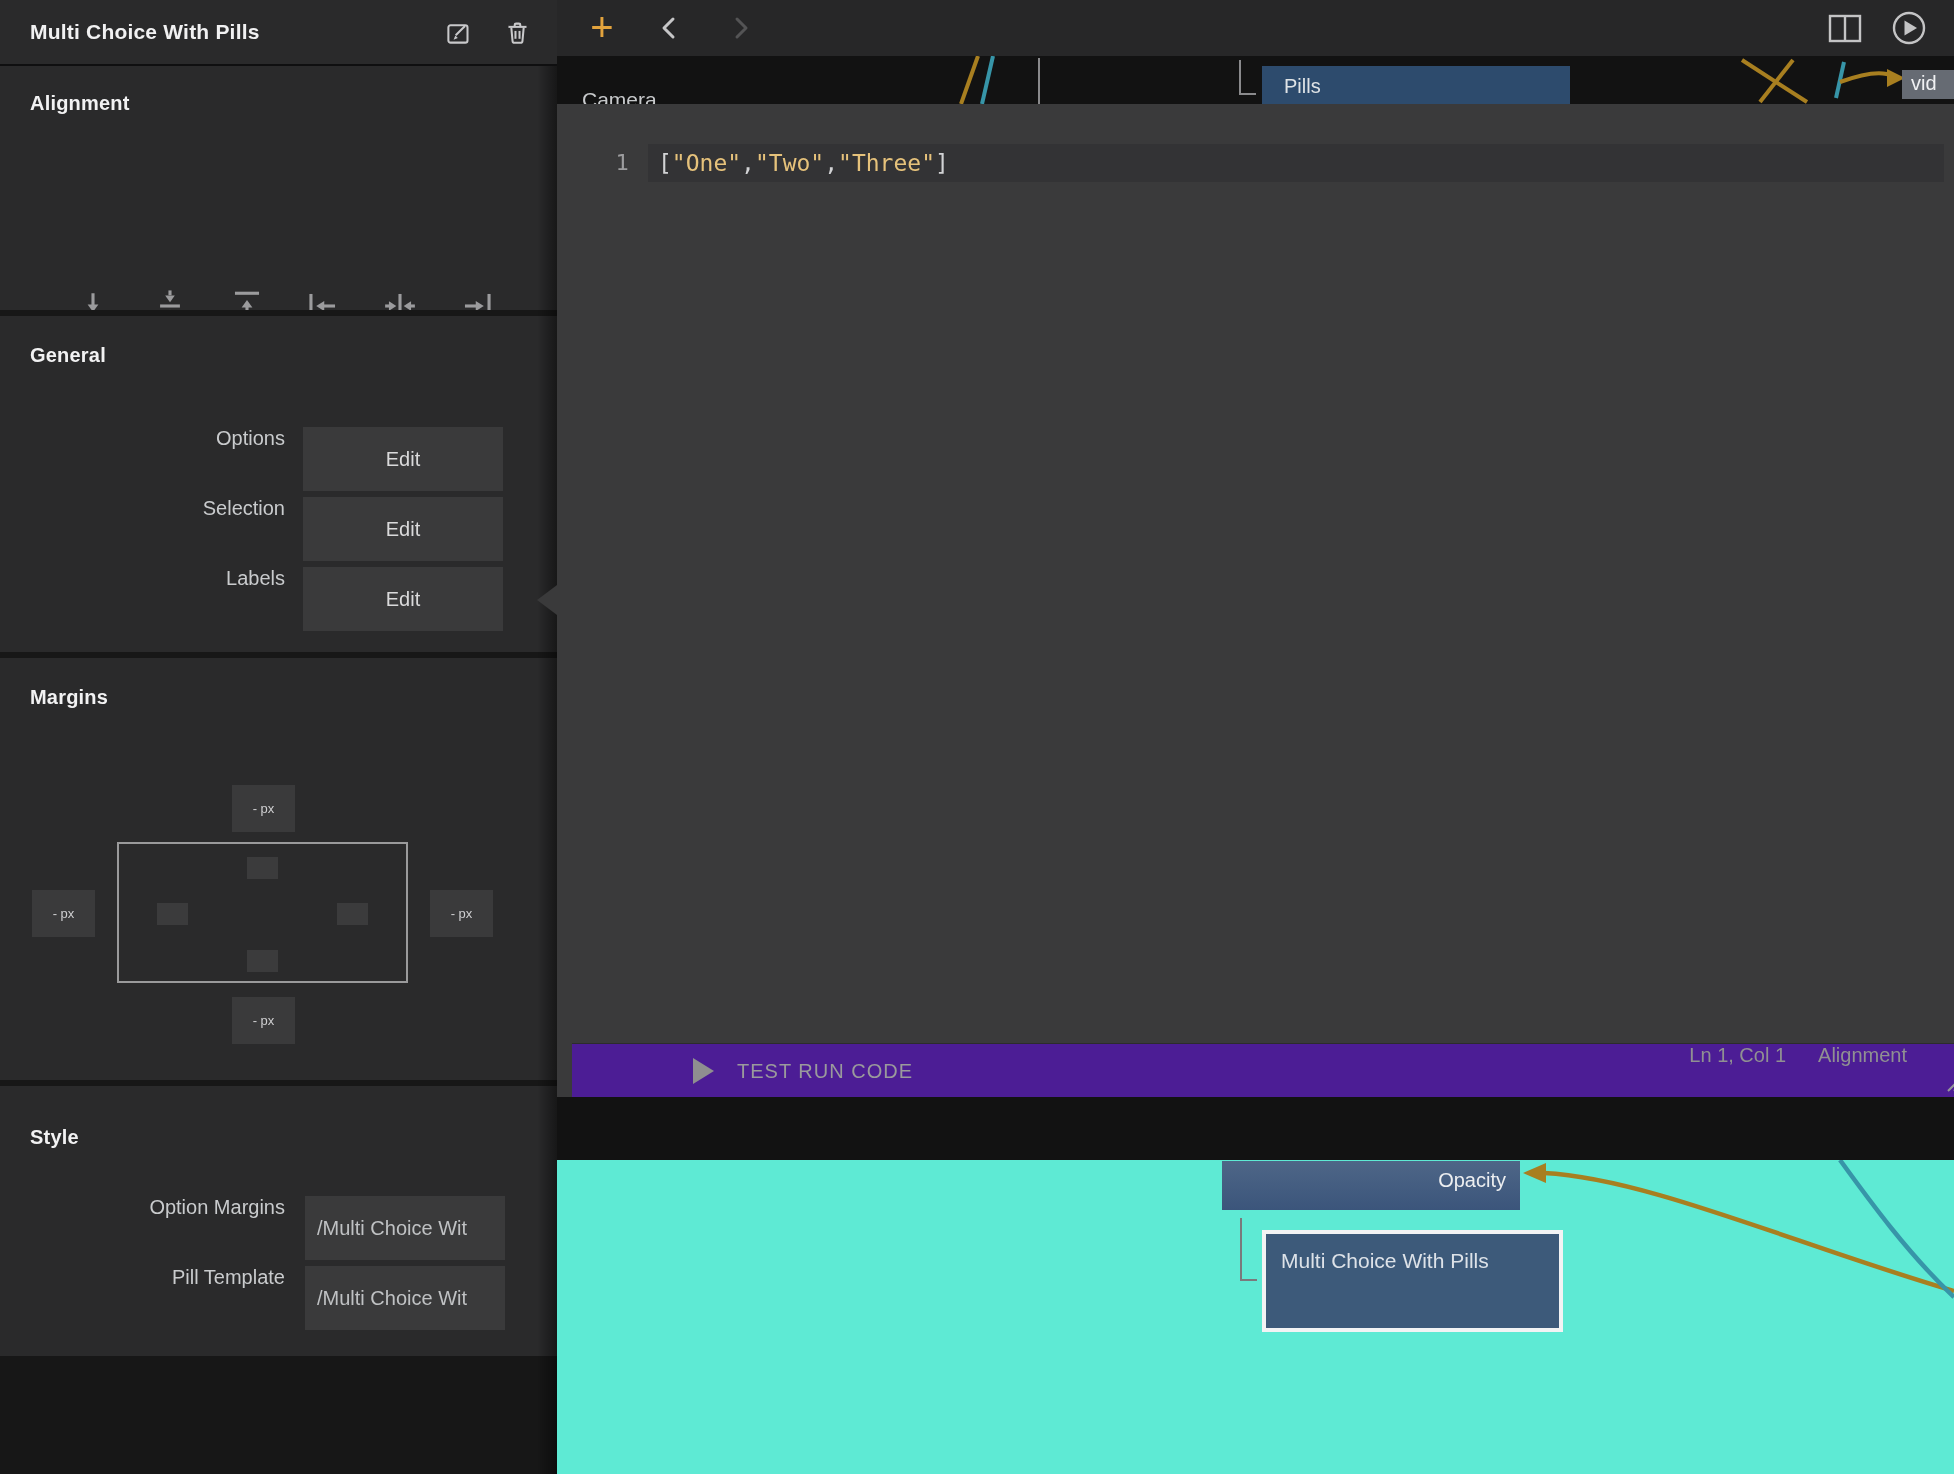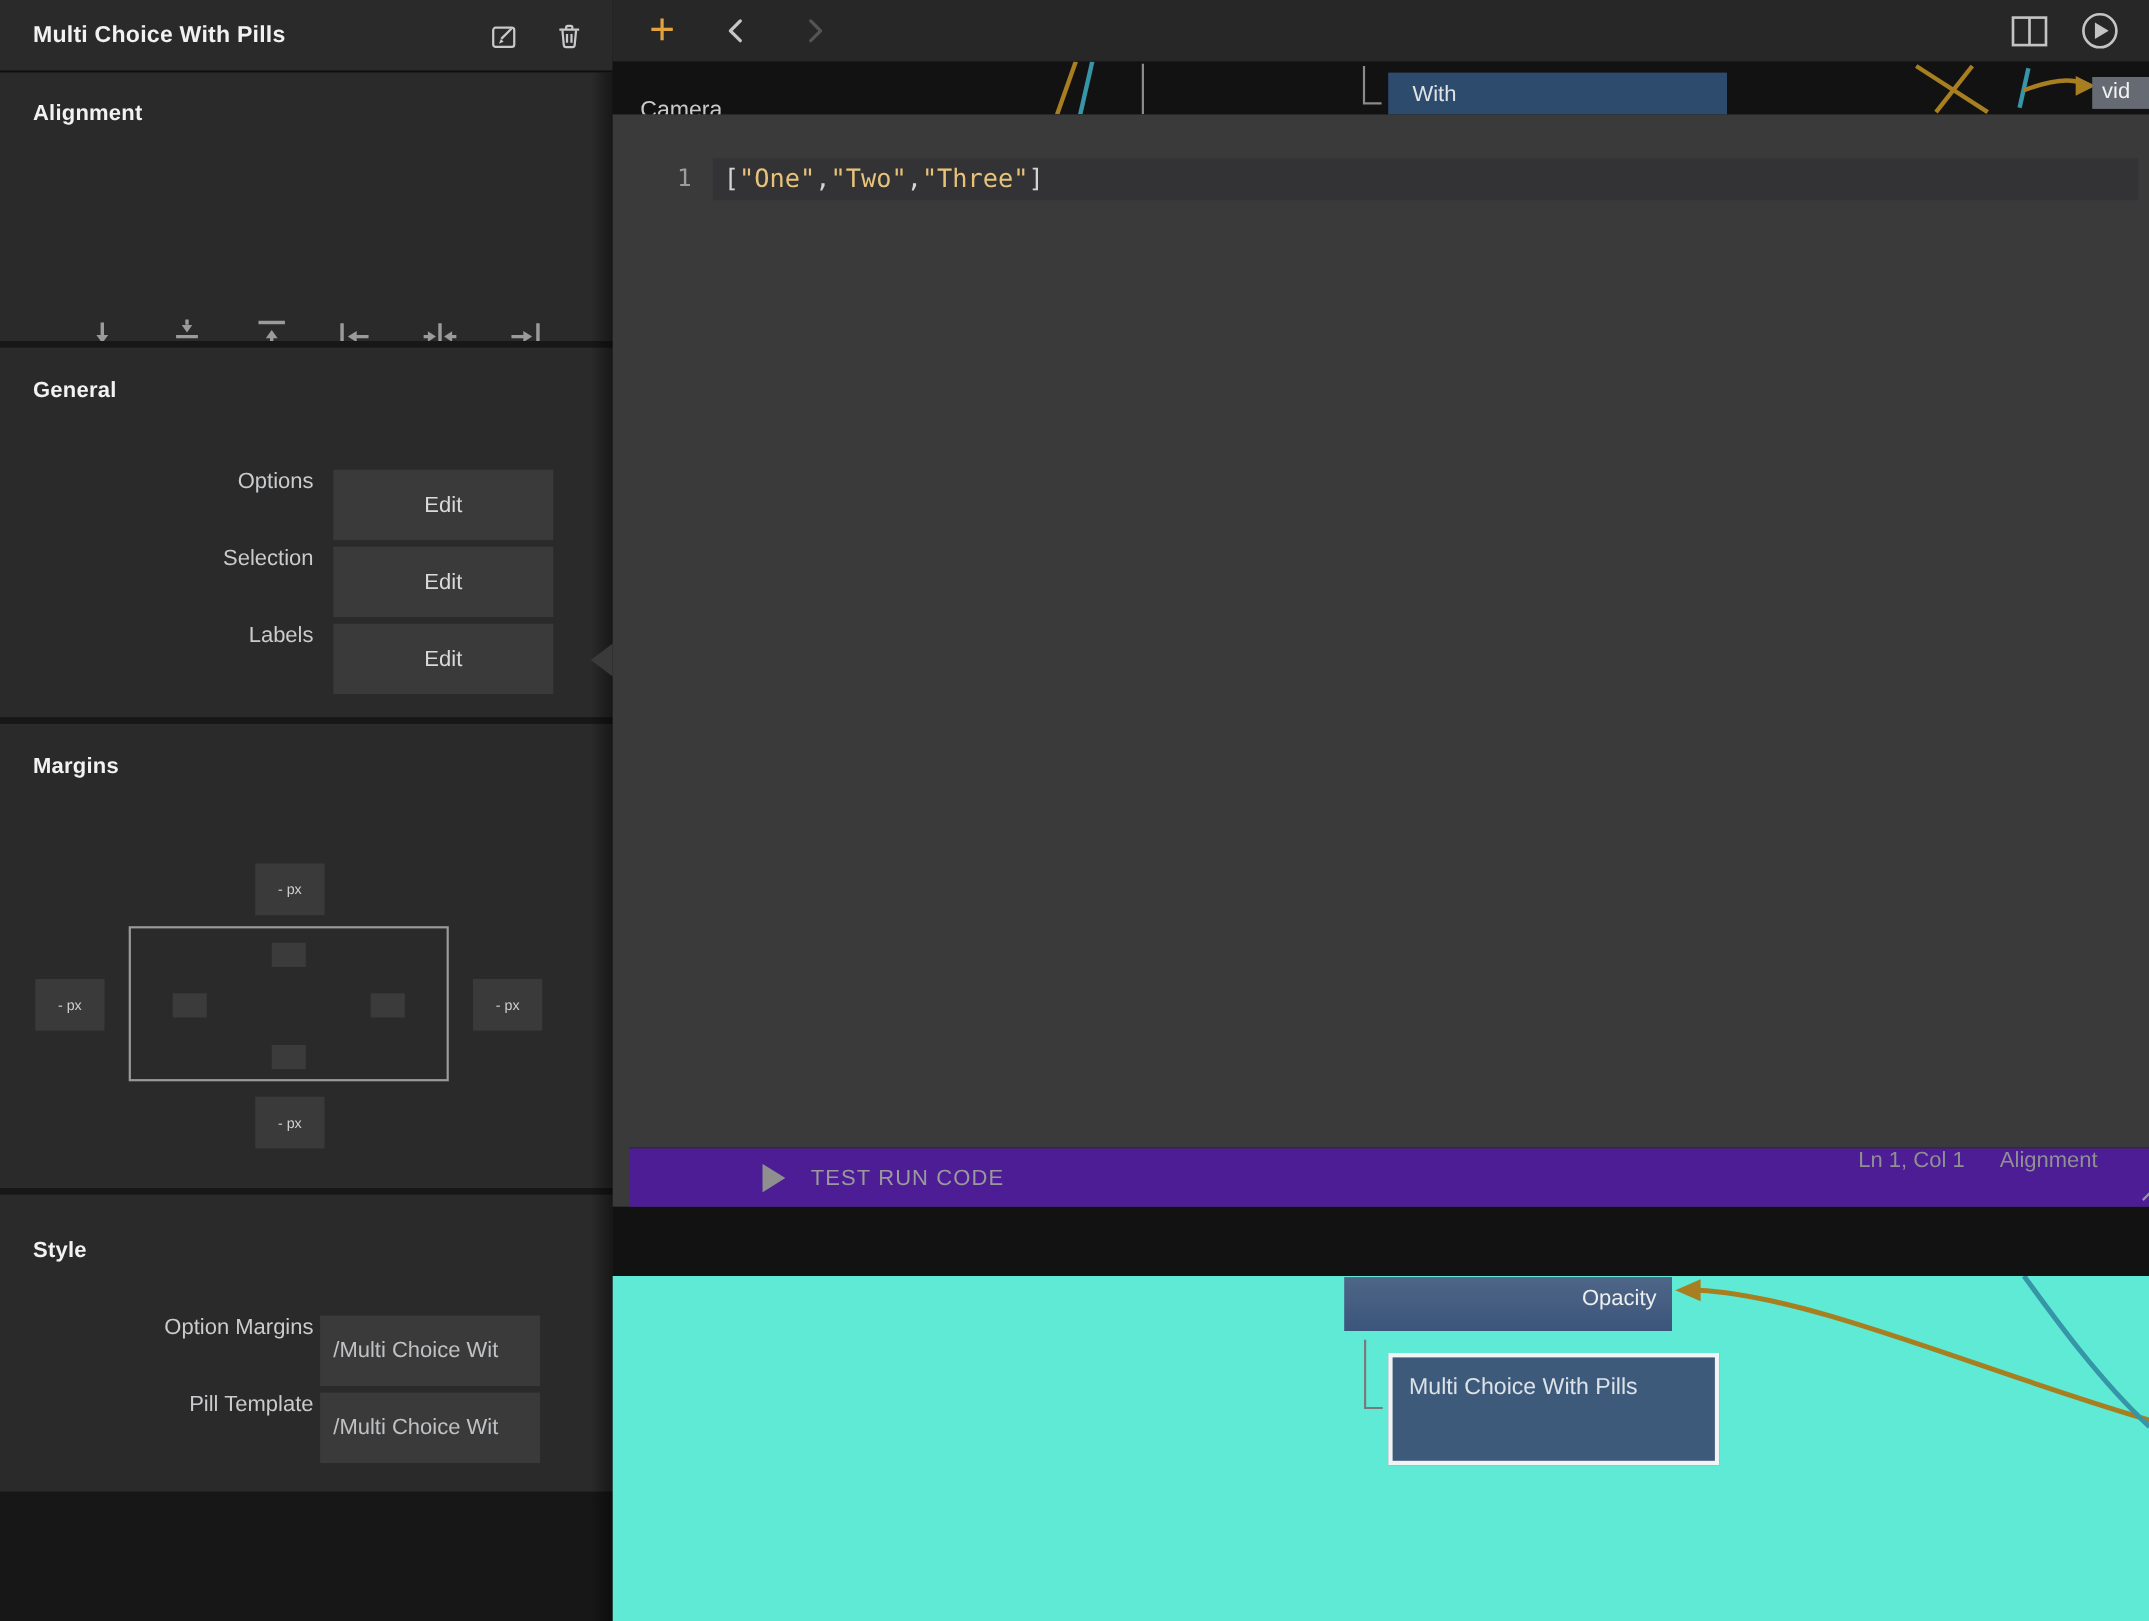--- a/index.html
+++ b/index.html
@@ -24,21 +24,21 @@
   .align-btn svg polygon { fill:#9b9b9d; stroke:none; }
 
   .gap { height:6px; background:#171717; }
 
   .sec-general { height:336px; }
   .rows-block { position:absolute; left:0; top:111px; width:100%; }
   .prop-row { display:flex; align-items:flex-start; height:64px; margin-bottom:6px; }
   .prop-label { width:285px; text-align:right; font-size:20px; color:#c9cbcd; }
   .prop-btn { margin-left:18px; width:200px; height:64px; background:#3a3a3b; color:#dadadb;
               font-size:20px; display:flex; align-items:center; justify-content:center; cursor:pointer; }
-  .prop-value { margin-left:6px; width:200px; height:64px; background:#3a3a3b; color:#bfc1c3;
+  .prop-value { margin-left:20px; width:200px; height:64px; background:#3a3a3b; color:#bfc1c3;
                 font-size:20px; display:flex; align-items:center; padding-left:12px;
                 white-space:nowrap; overflow:hidden; cursor:pointer; }
 
   .sec-margins { height:422px; }
   .px-box { position:absolute; width:63px; height:47px; background:#3a3a3b; color:#cfcfd1;
             font-size:13px; display:flex; align-items:center; justify-content:center; cursor:pointer; }
   .m-rect { position:absolute; left:117px; top:184px; width:291px; height:141px; border:2px solid #9a9a9b; }
   .m-sq { position:absolute; width:31px; height:22px; background:#3b3b3c; }
 
   .sec-style { height:270px; }
@@ -279,21 +279,21 @@
       <line x1="436" y1="0" x2="425" y2="48" stroke="#3795a8" stroke-width="4"></line>
       <line x1="482" y1="2" x2="482" y2="48" stroke="#8a8a8c" stroke-width="2"></line>
       <polyline points="683,4 683,38 699,38" fill="none" stroke="#8a8a8c" stroke-width="2"></polyline>
       <line x1="1185" y1="4" x2="1250" y2="46" stroke="#a87f20" stroke-width="4"></line>
       <line x1="1236" y1="4" x2="1203" y2="46" stroke="#a87f20" stroke-width="4"></line>
       <line x1="1287" y1="6" x2="1279" y2="42" stroke="#3795a8" stroke-width="4"></line>
       <path d="M 1283 26 C 1310 16, 1326 15, 1336 20" fill="none" stroke="#a87f20" stroke-width="4"></path>
       <polygon points="1348,22 1330,13 1330,31" fill="#a87f20"></polygon>
     </svg>
     <div class="camera-label">Camera</div>
-    <div class="group-node">With</div>
+    <div class="group-node">Pills</div>
     <div class="vid-node">vid</div>
   </div>
 
   <div class="editor">
     <div class="editor-callout"></div>
     <div class="line-no">1</div>
     <div class="code-row"><span class="tok-p">[</span><span class="tok-s">"One"</span><span class="tok-p">,</span><span class="tok-s">"Two"</span><span class="tok-p">,</span><span class="tok-s">"Three"</span><span class="tok-p">]</span></div>
 
     <div class="editor-footer">
       <div class="run-btn">

